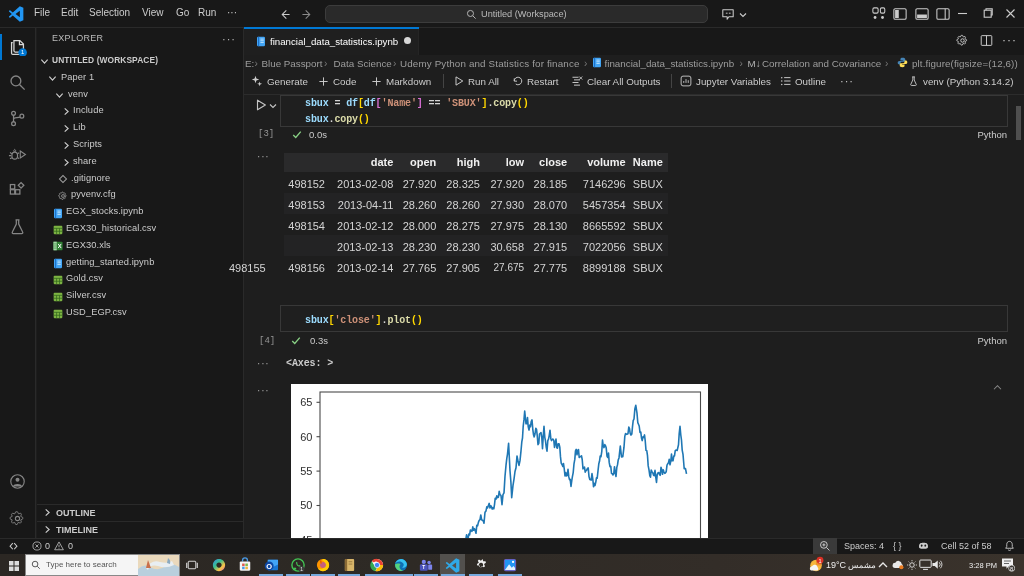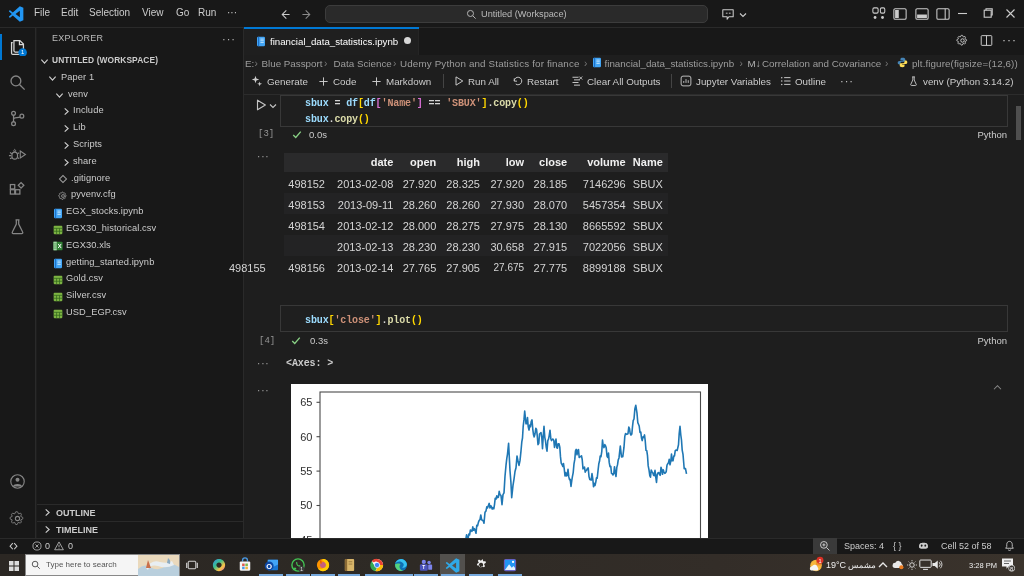--- a/index.html
+++ b/index.html
@@ -333,21 +333,21 @@
     <div class="abs" style="left:572.8px;top:156px;width:90px;text-align:right;font-size:11px;font-weight:bold;color:#f0f0f0;">Name</div>
     <div class="abs" style="left:235.0px;top:177.5px;width:90px;text-align:right;font-size:11px;color:#d4d4d4;">498152</div>
     <div class="abs" style="left:303.3px;top:177.5px;width:90px;text-align:right;font-size:11px;color:#d4d4d4;">2013-02-08</div>
     <div class="abs" style="left:346.3px;top:177.5px;width:90px;text-align:right;font-size:11px;color:#d4d4d4;">27.920</div>
     <div class="abs" style="left:390.0px;top:177.5px;width:90px;text-align:right;font-size:11px;color:#d4d4d4;">28.325</div>
     <div class="abs" style="left:434.1px;top:177.5px;width:90px;text-align:right;font-size:11px;color:#d4d4d4;">27.920</div>
     <div class="abs" style="left:477.2px;top:177.5px;width:90px;text-align:right;font-size:11px;color:#d4d4d4;">28.185</div>
     <div class="abs" style="left:535.7px;top:177.5px;width:90px;text-align:right;font-size:11px;color:#d4d4d4;">7146296</div>
     <div class="abs" style="left:572.8px;top:177.5px;width:90px;text-align:right;font-size:11px;color:#d4d4d4;">SBUX</div>
     <div class="abs" style="left:235.0px;top:198.5px;width:90px;text-align:right;font-size:11px;color:#d4d4d4;">498153</div>
-    <div class="abs" style="left:303.3px;top:198.5px;width:90px;text-align:right;font-size:11px;color:#d4d4d4;">2013-09-11</div>
+    <div class="abs" style="left:303.3px;top:198.5px;width:90px;text-align:right;font-size:11px;color:#d4d4d4;">2013-04-11</div>
     <div class="abs" style="left:346.3px;top:198.5px;width:90px;text-align:right;font-size:11px;color:#d4d4d4;">28.260</div>
     <div class="abs" style="left:390.0px;top:198.5px;width:90px;text-align:right;font-size:11px;color:#d4d4d4;">28.260</div>
     <div class="abs" style="left:434.1px;top:198.5px;width:90px;text-align:right;font-size:11px;color:#d4d4d4;">27.930</div>
     <div class="abs" style="left:477.2px;top:198.5px;width:90px;text-align:right;font-size:11px;color:#d4d4d4;">28.070</div>
     <div class="abs" style="left:535.7px;top:198.5px;width:90px;text-align:right;font-size:11px;color:#d4d4d4;">5457354</div>
     <div class="abs" style="left:572.8px;top:198.5px;width:90px;text-align:right;font-size:11px;color:#d4d4d4;">SBUX</div>
     <div class="abs" style="left:235.0px;top:219.5px;width:90px;text-align:right;font-size:11px;color:#d4d4d4;">498154</div>
     <div class="abs" style="left:303.3px;top:219.5px;width:90px;text-align:right;font-size:11px;color:#d4d4d4;">2013-02-12</div>
     <div class="abs" style="left:346.3px;top:219.5px;width:90px;text-align:right;font-size:11px;color:#d4d4d4;">28.000</div>
     <div class="abs" style="left:390.0px;top:219.5px;width:90px;text-align:right;font-size:11px;color:#d4d4d4;">28.275</div>

